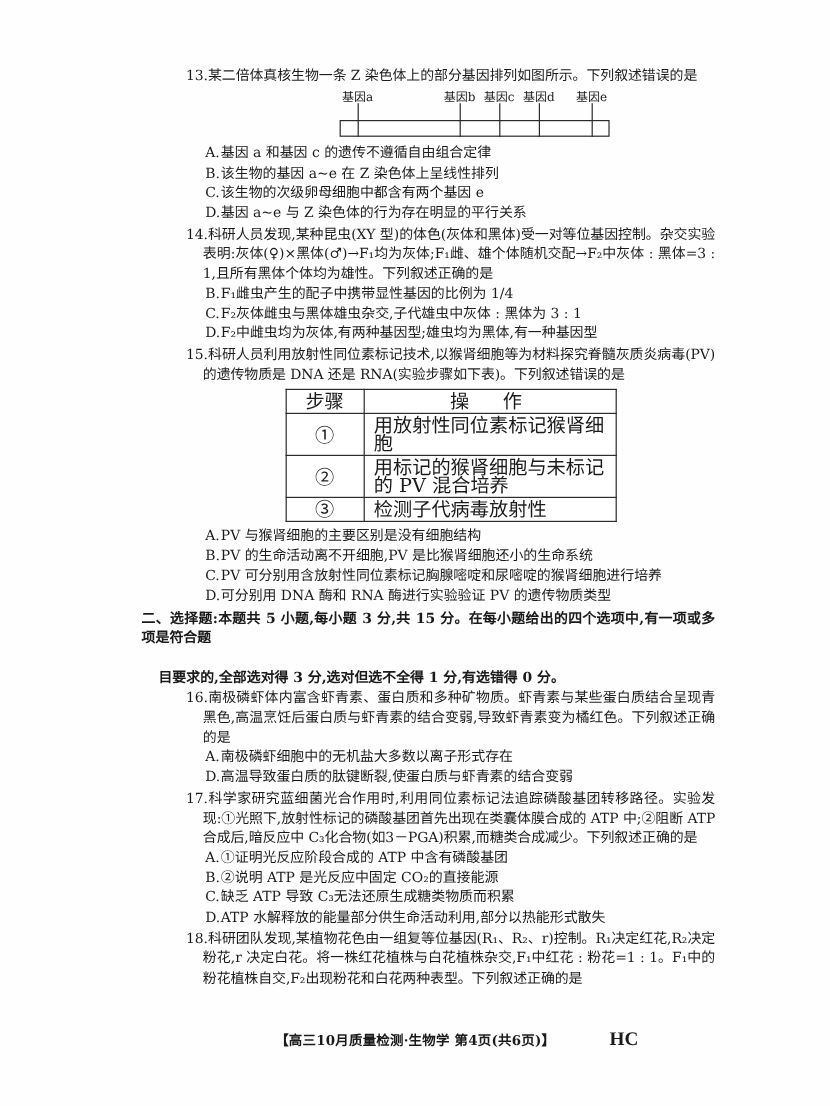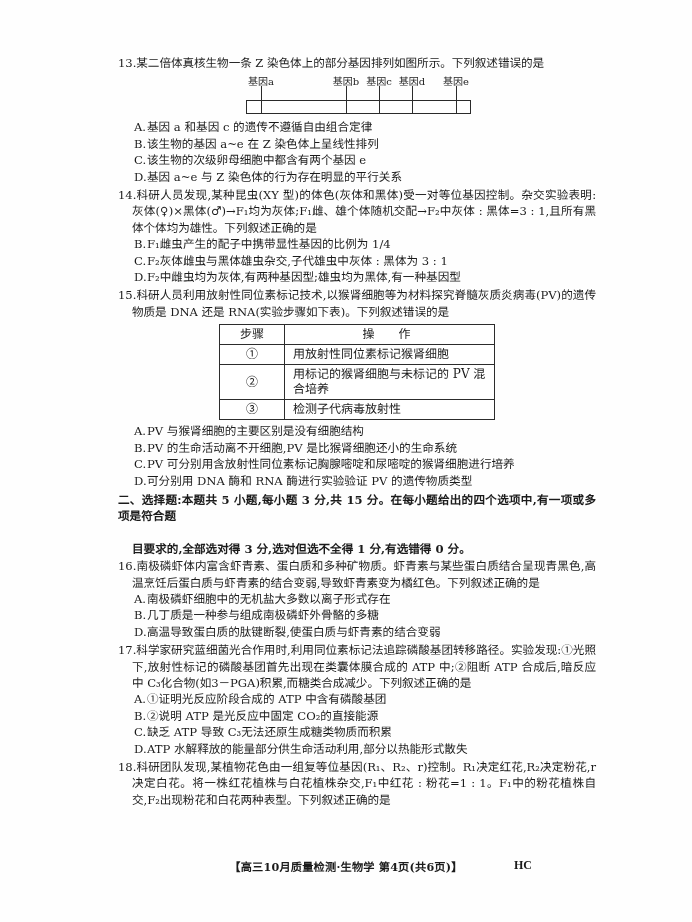--- a/index.html
+++ b/index.html
@@ -26,20 +26,21 @@
   .content {
     position: absolute;
     left: 118px;
     top: 55px;
     width: 478px;
   }
 
   
   .q {
     margin-bottom: 2px;
+    margin-left: 37px;
   }
   .q-stem {
     font-size: 11.6px;
     line-height: 16.4px;
     text-align: justify;
     text-justify: inter-ideograph;
     letter-spacing: -0.05px;
   }
   .stem-body {
     display: inline;
@@ -113,21 +114,21 @@
   }
 
   
   .tbl-wrap {
     margin: 4px 0 3px 0;
     display: flex;
     justify-content: center;
   }
   table.steps {
     border-collapse: collapse;
-    font-size: 12px;
+    font-size: 16px;
     background: #fff;
   }
   table.steps th, table.steps td {
     border: 1px solid #2c2c2c;
     padding: 2px 5px;
     line-height: 15px;
     font-weight: normal;
     text-align: center;
   }
   table.steps th.c1, table.steps td.c1 {
@@ -157,21 +158,21 @@
     width: 692px;
     text-align: center;
     font-size: 11.2px;
     font-weight: bold;
     letter-spacing: 0.2px;
   }
   .footer-right {
     position: absolute;
     right: 24px;
     top: 0;
-    font-size: 12px;
+    font-size: 16px;
     font-weight: bold;
     font-family: "Liberation Serif", serif;
   }
 </style>
 </head>
 <body>
 
 <div class="page">
   <div class="content">
 
@@ -247,21 +248,20 @@
 
     <div class="section-head">
       <span>二、选择题:本题共 5 小题,每小题 3 分,共 15 分。在每小题给出的四个选项中,有一项或多项是符合题</span>
       <span class="cont">目要求的,全部选对得 3 分,选对但选不全得 1 分,有选错得 0 分。</span>
     </div>
 
     <div class="q">
       <div class="q-stem hang"><span>16.</span><span class="stem-body">南极磷虾体内富含虾青素、蛋白质和多种矿物质。虾青素与某些蛋白质结合呈现青黑色,高温烹饪后蛋白质与虾青素的结合变弱,导致虾青素变为橘红色。下列叙述正确的是</span></div>
       <div class="opts">
         <div class="opt"><span class="lab">A.</span><span>南极磷虾细胞中的无机盐大多数以离子形式存在</span></div>
-        <div class="opt"><span class="lab">B.</span><span>几丁质是一种参与组成南极磷虾外骨骼的多糖</span></div>
         <div class="opt"><span class="lab">D.</span><span>高温导致蛋白质的肽键断裂,使蛋白质与虾青素的结合变弱</span></div>
       </div>
     </div>
 
     <div class="q">
       <div class="q-stem hang"><span>17.</span><span class="stem-body">科学家研究蓝细菌光合作用时,利用同位素标记法追踪磷酸基团转移路径。实验发现:①光照下,放射性标记的磷酸基团首先出现在类囊体膜合成的 ATP 中;②阻断 ATP 合成后,暗反应中 C₃化合物(如3－PGA)积累,而糖类合成减少。下列叙述正确的是</span></div>
       <div class="opts">
         <div class="opt"><span class="lab">A.</span><span>①证明光反应阶段合成的 ATP 中含有磷酸基团</span></div>
         <div class="opt"><span class="lab">B.</span><span>②说明 ATP 是光反应中固定 CO₂的直接能源</span></div>
         <div class="opt"><span class="lab">C.</span><span>缺乏 ATP 导致 C₃无法还原生成糖类物质而积累</span></div>

